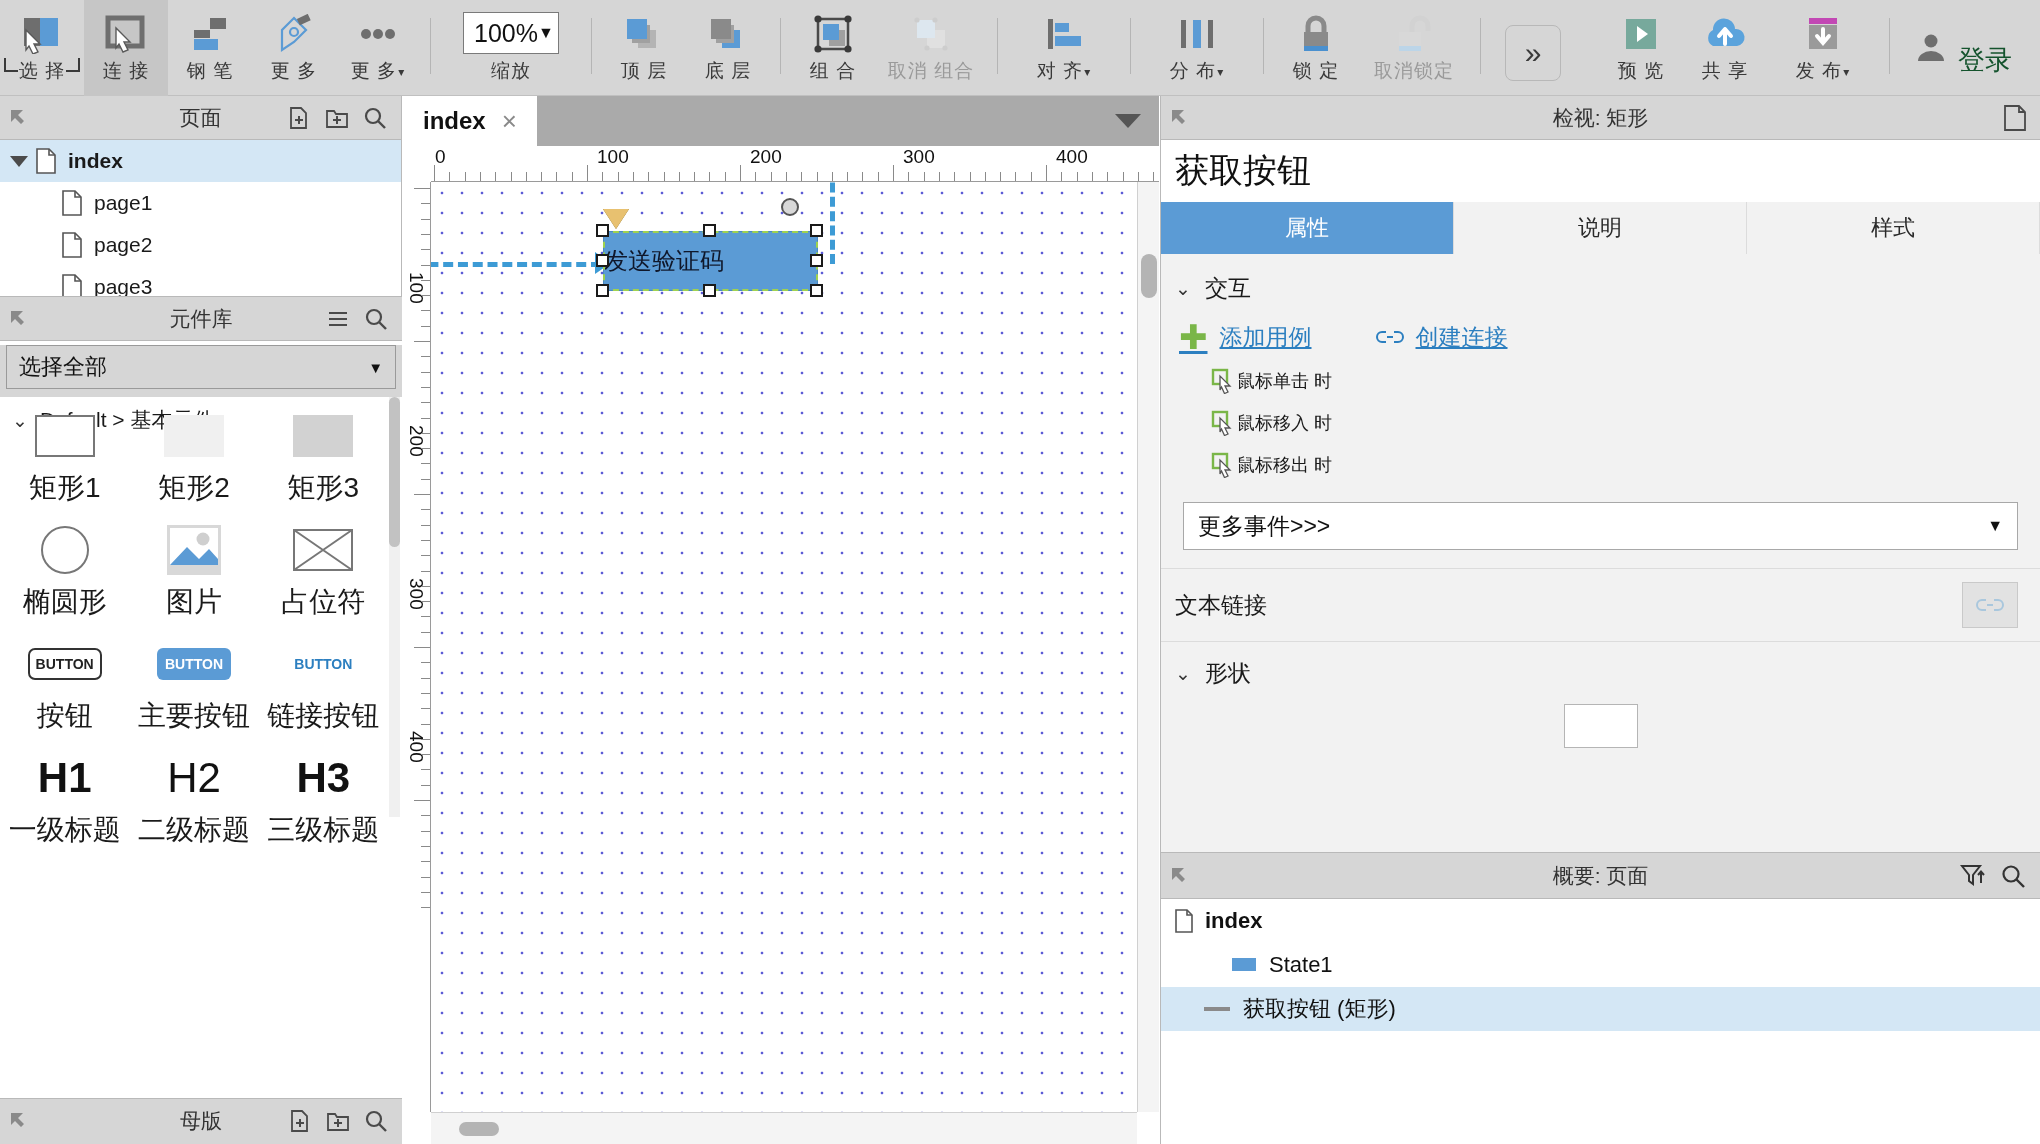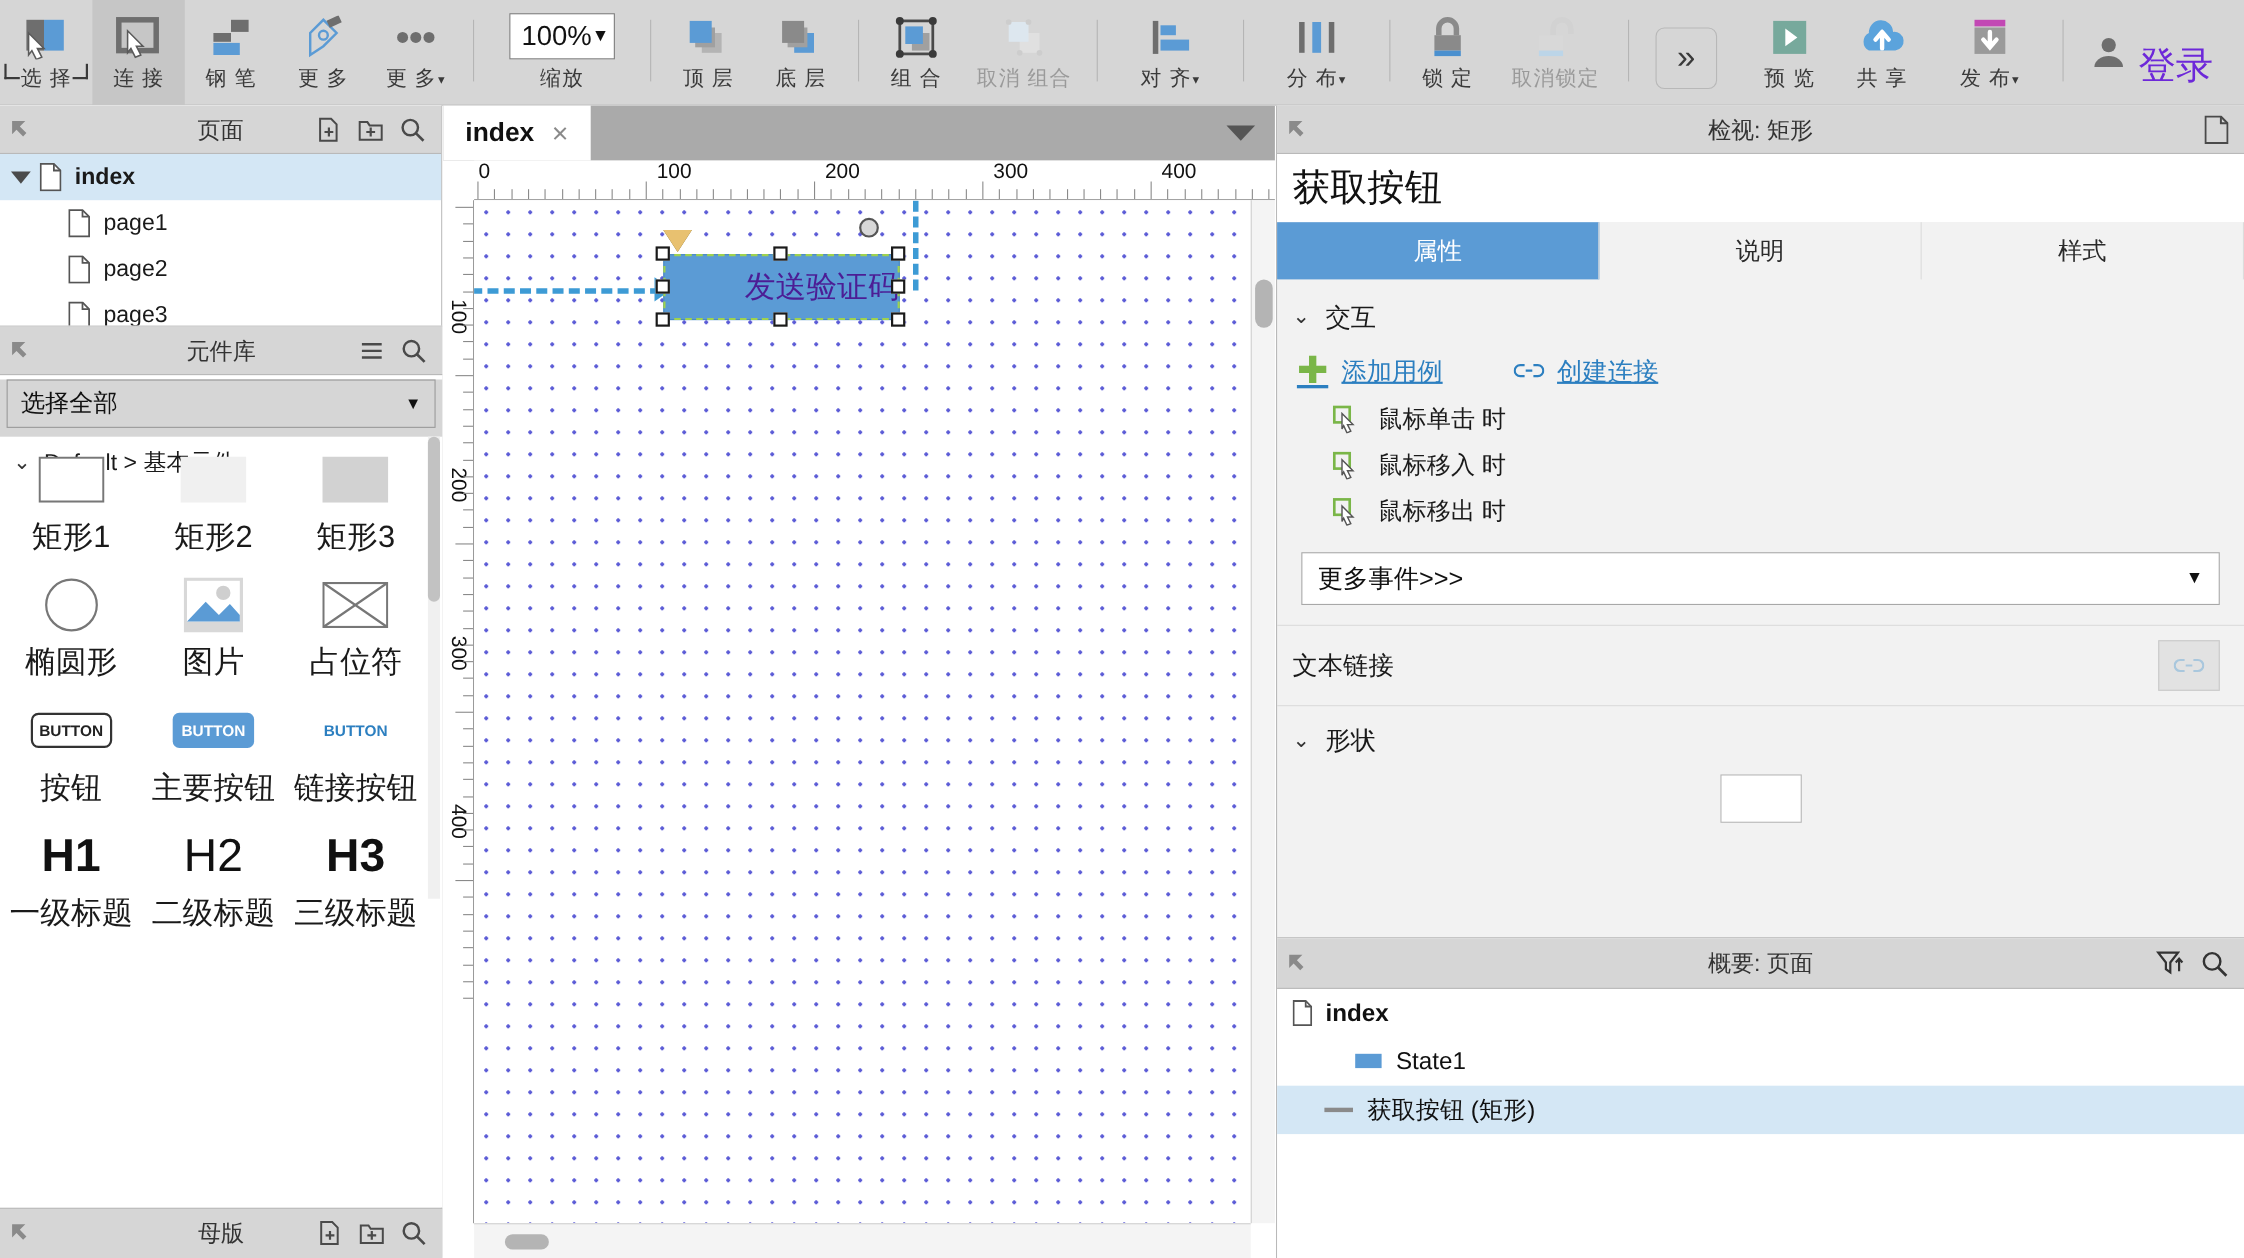--- a/index.html
+++ b/index.html
@@ -52,21 +52,21 @@
   .chev-btn {
     width: 56px; height: 56px; border: 1px solid #b8b8b8; border-radius: 8px;
     background: #d6d6d6; display: flex; align-items: center; justify-content: center;
     margin-top: 14px; font-size: 30px; color: #3a3a3a;
   }
   .tb-right { margin-left: auto; display: flex; align-items: flex-start; height: 96px; }
   .login {
     display: flex; align-items: center; gap: 10px; height: 96px;
     padding: 0 28px 0 14px; margin-top: 0;
   }
-  .login-text { font-size: 34px; color: #6d28d9; margin-top: 24px; }
+  .login-text { font-size: 27px; color: #14532d; margin-top: 24px; }
 
   
   .panel-head {
     height: 44px; background: #d6d6d6; border-bottom: 1px solid #b9b9b9;
     display: flex; align-items: center; position: relative;
   }
   .panel-title {
     position: absolute; left: 0; right: 0; text-align: center;
     font-size: 21px; color: #333;
   }
@@ -165,22 +165,22 @@
                 background:#b4b4b4; border-radius:9px; }
   .cv-scroll-h {
     position: absolute; left: 28px; right: 22px; bottom: 0; height: 32px; background: #f4f4f4;
     border-top: 1px solid #d0d0d0;
   }
   .cv-thumb-h { position:absolute; left:28px; top:9px; height:14px; width:40px;
                 background:#b4b4b4; border-radius:7px; }
 
   .wbox {
     position: absolute; background: #5b9bd5; border: 1px solid #4a89c2;
-    display: flex; align-items: center; justify-content: flex-end;
-    color: #4c1d95; font-size: 28px;
+    display: flex; align-items: center; justify-content: flex-start;
+    color: #0f172a; font-size: 24px;
   }
   .wbox-dash { position:absolute; inset:-1px; border: 2px dashed #9fd24f; pointer-events:none; }
   .hdl { position: absolute; width: 13px; height: 13px; background: #fff;
          border: 2px solid #1a1a1a; }
   .rot-handle { position: absolute; width: 18px; height: 18px; border-radius: 50%;
                 background: #d8d8d8; border: 2px solid #555; }
   .warn-tri { position: absolute; width: 0; height: 0;
     border-left: 13px solid transparent; border-right: 13px solid transparent;
     border-top: 20px solid #e8c170; filter: drop-shadow(0 0 0.5px #6a5a20); }
 
@@ -207,22 +207,22 @@
   .itab.active { background: #5b9bd5; color: #fff; }
 
   .sec-head {
     height: 52px; display: flex; align-items: center; gap: 14px;
     padding-left: 14px; font-size: 23px; color: #1a1a1a;
   }
   .add-row { display: flex; align-items: center; gap: 64px; padding: 6px 0 6px 18px; }
   .add-case { display: flex; align-items: center; gap: 12px;
               font-size: 23px; color: #2c7fc0; text-decoration: underline; }
   .plus { color: #7ab648; font-size: 34px; font-weight: bold; line-height: 1; }
-  .evt-row { display: flex; align-items: center; gap: 16px; padding-left: 50px; height: 42px;
-             font-size: 22px; color: #1a1a1a; }
+  .evt-row { display: flex; align-items: center; padding-left: 50px; height: 42px;
+             font-size: 18px; color: #1a1a1a; }
   .more-events {
     margin: 16px 22px 0 22px; height: 48px; background: #fff; border: 1px solid #a8a8a8;
     display: flex; align-items: center; justify-content: space-between; padding: 0 14px;
     font-size: 23px; color: #111;
   }
   .row-div { height: 1px; background: #dcdcdc; margin-top: 18px; }
   .tl-row {
     height: 72px; display: flex; align-items: center; justify-content: space-between;
     padding: 0 22px 0 14px; font-size: 23px; color: #1a1a1a;
   }

